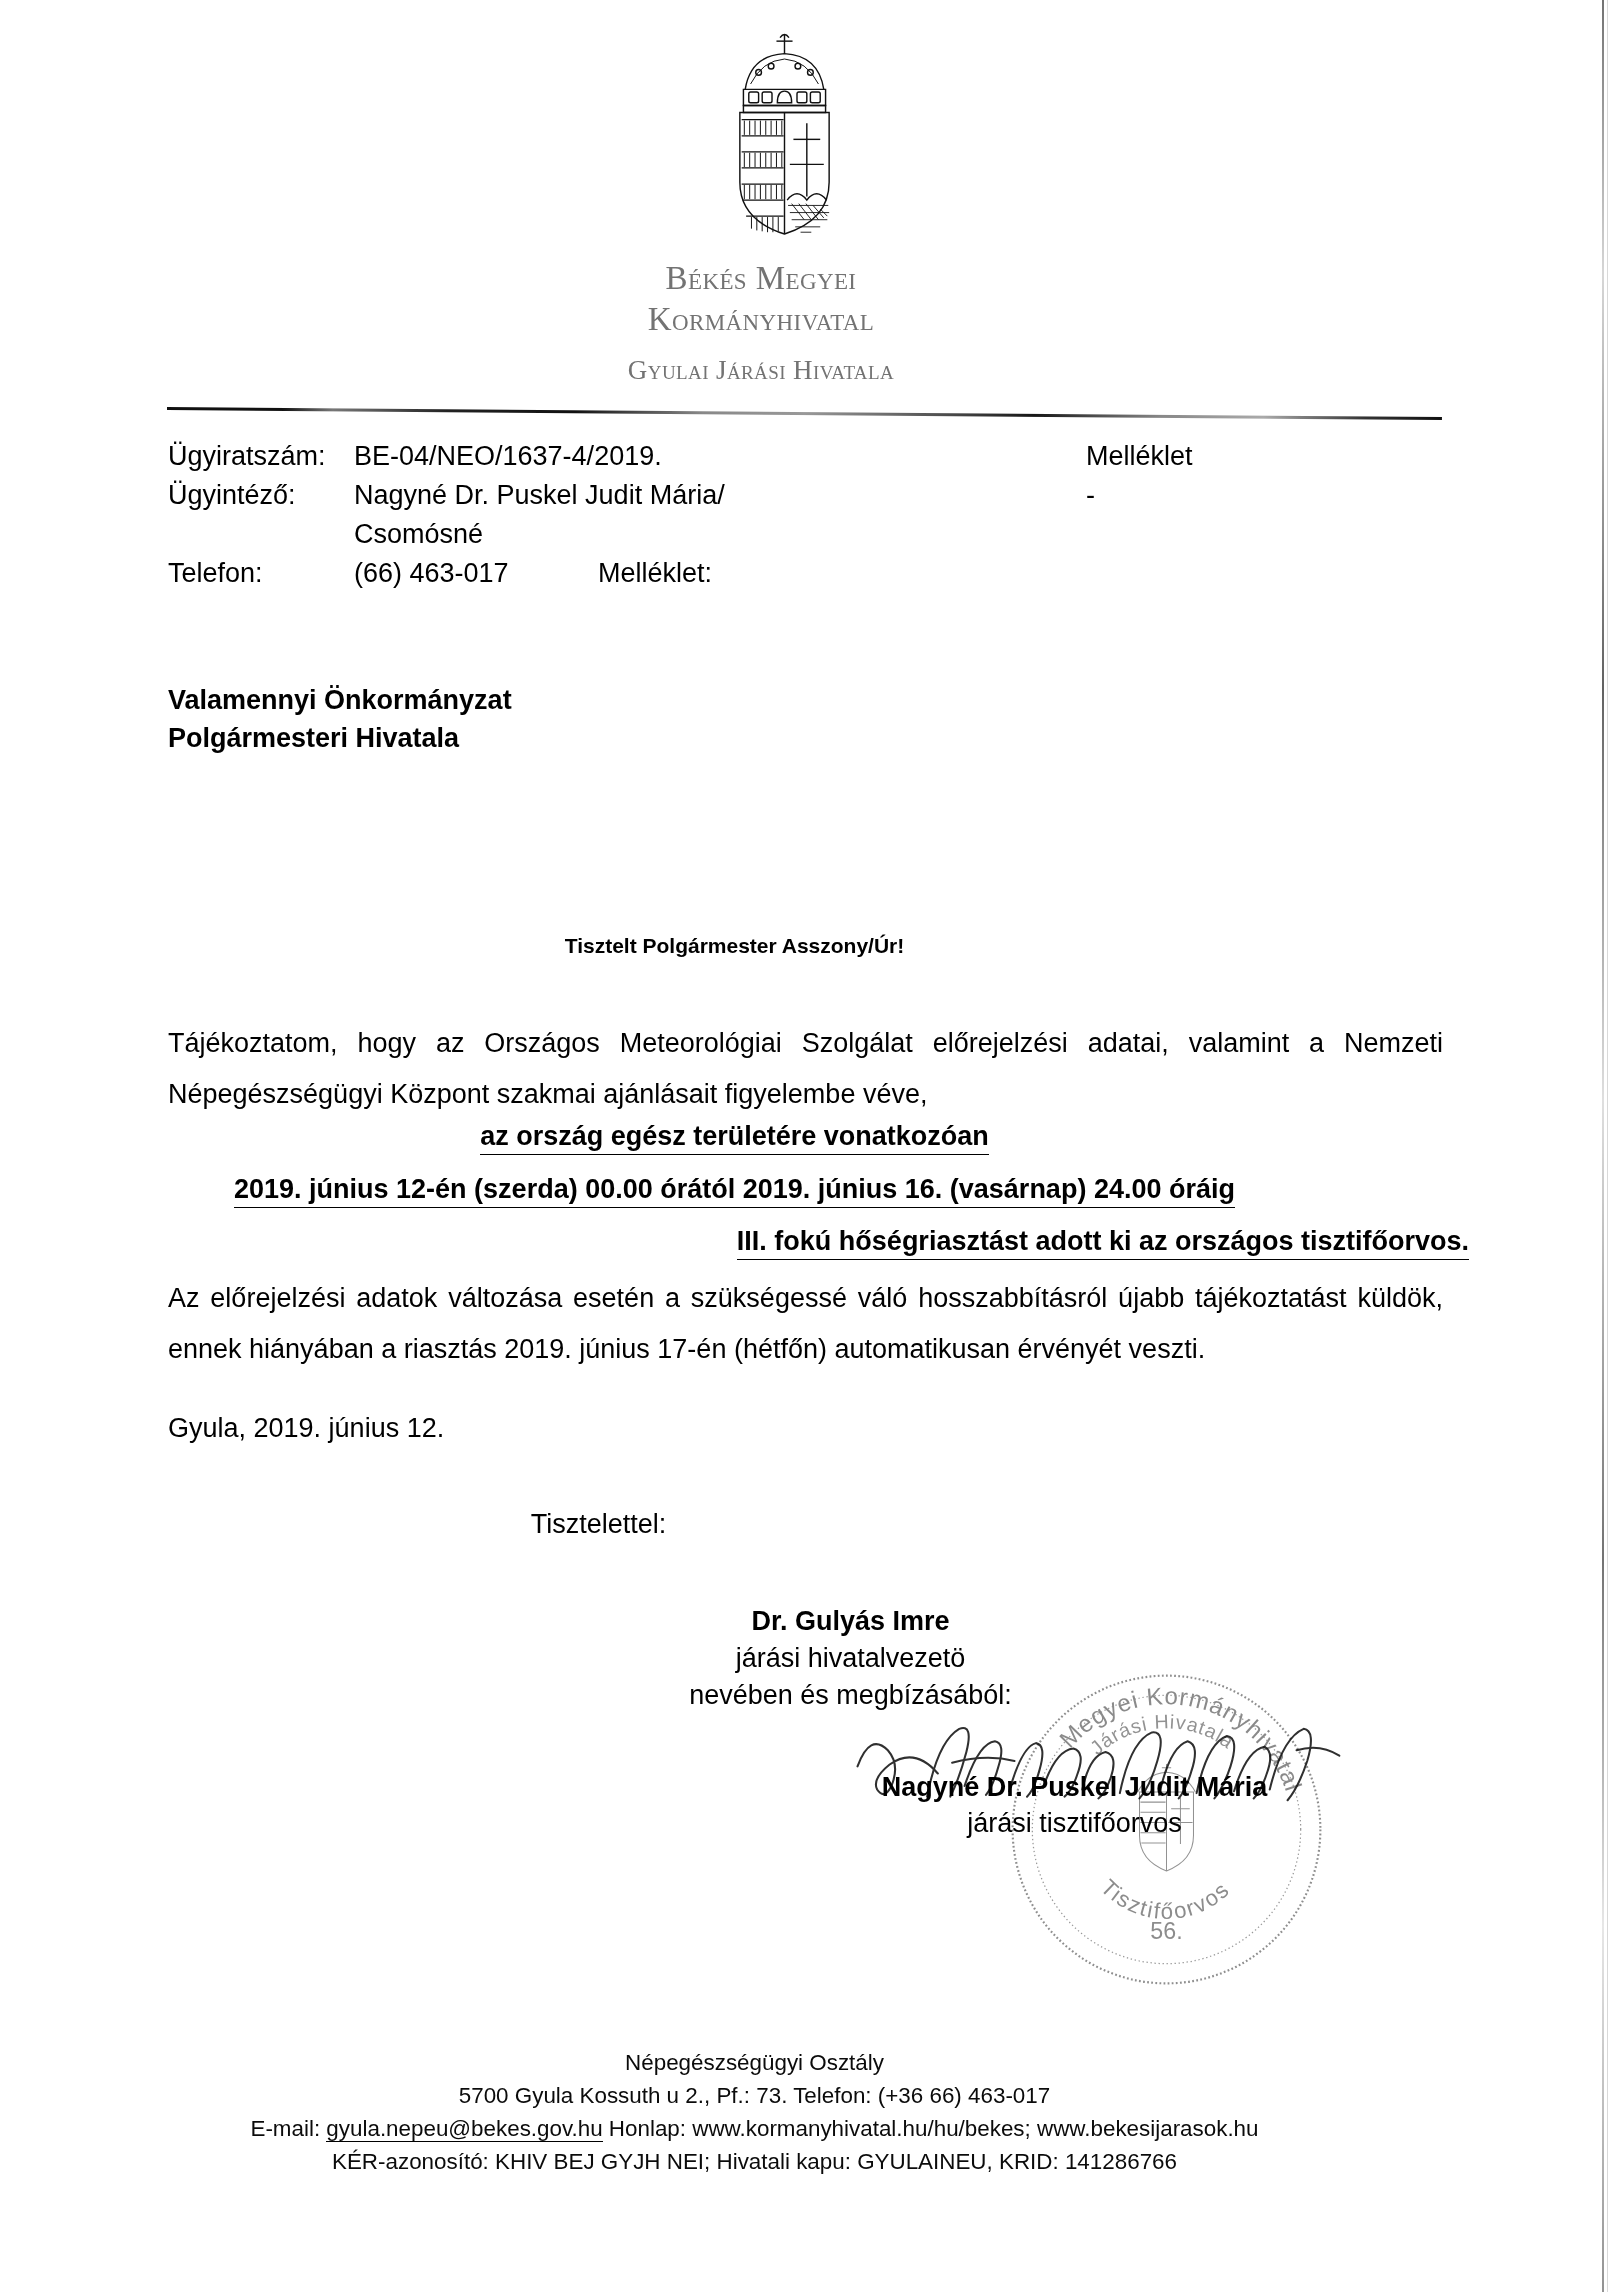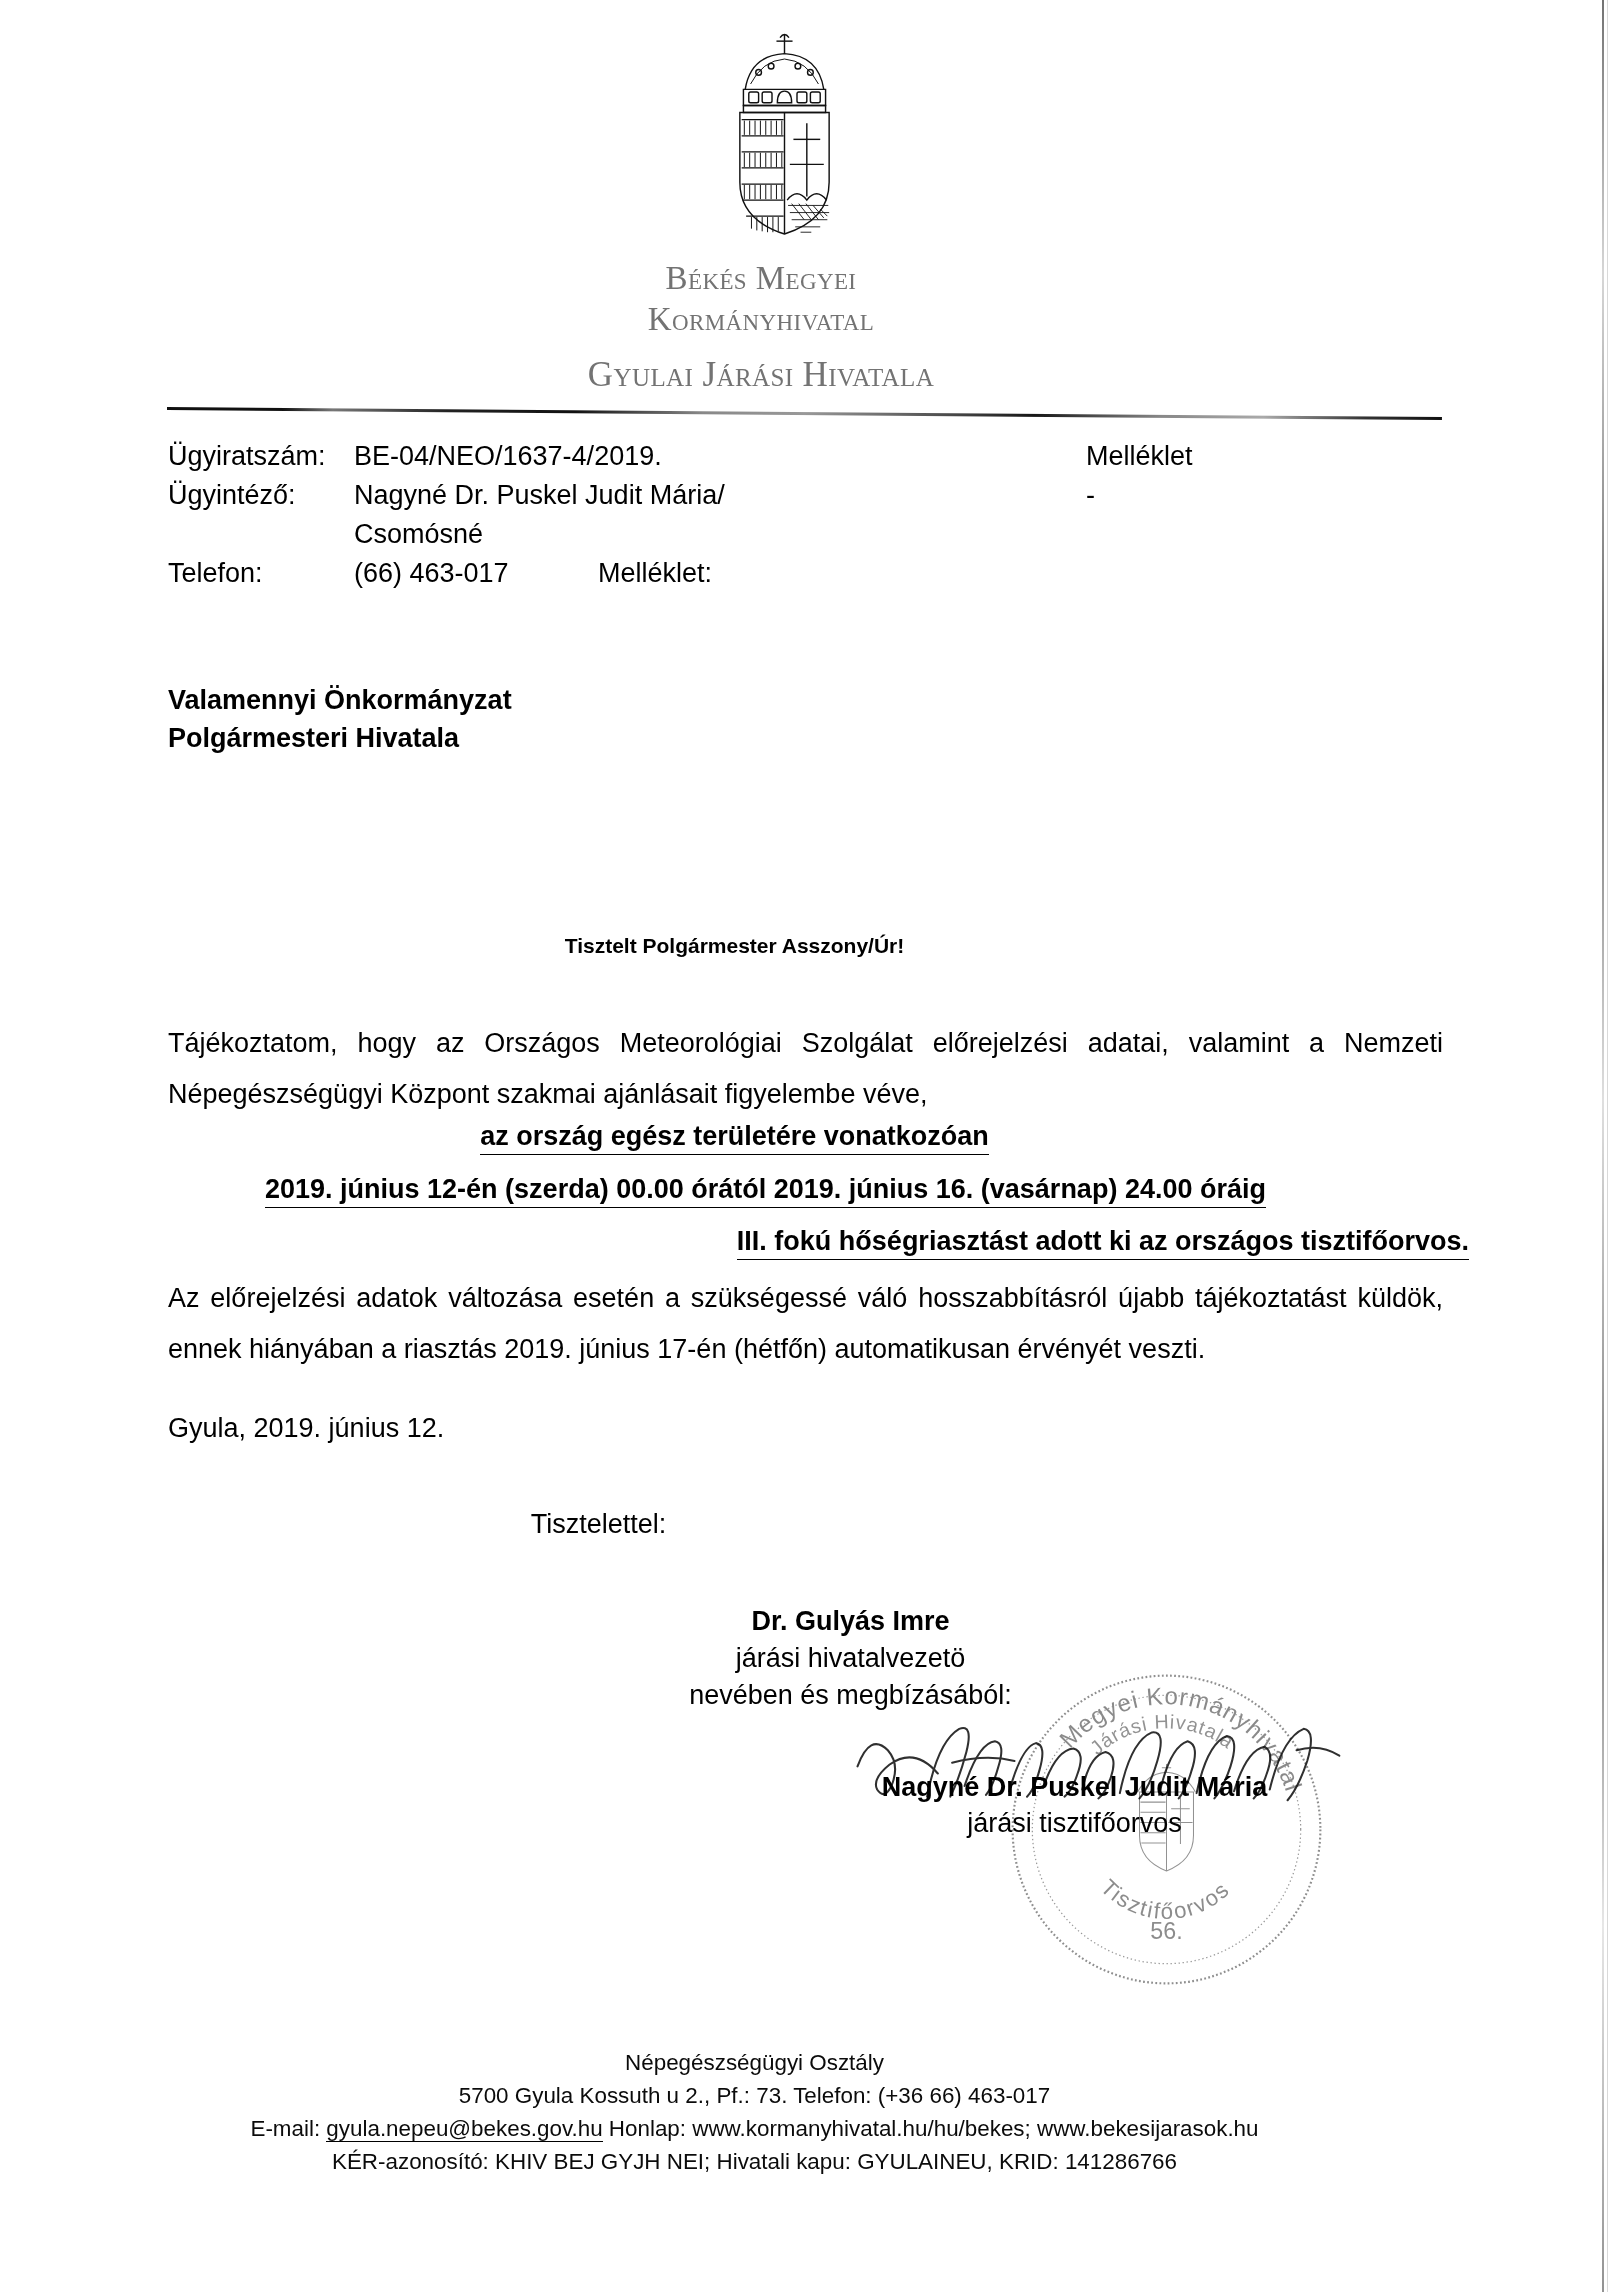--- a/index.html
+++ b/index.html
@@ -72,21 +72,21 @@
     font-size: 33px;
     font-variant: small-caps;
   }
   .org-line2 {
     top: 301px;
     font-size: 33px;
     font-variant: small-caps;
   }
   .org-line3 {
     top: 355px;
-    font-size: 35px;
+    font-size: 27px;
     font-variant: small-caps;
   }
 
   
   .header-rule {
     position: absolute;
     left: 167px;
     top: 407px;
     width: 1275px;
     height: 2.7px;
@@ -154,21 +154,21 @@
     width: 1469px;
     text-align: center;
     font-size: 27px;
     font-weight: bold;
   }
   .emph-line span {
     border-bottom: 1.8px solid #000;
     padding-bottom: 2.7px;
   }
   .emph-1 { top: 1121px; }
-  .emph-2 { top: 1174px; padding-left: 31px; }
+  .emph-2 { top: 1174px; }
   .emph-3 { top: 1226px; text-align: right; }
 
   .place-date {
     position: absolute;
     left: 168px;
     top: 1413px;
     font-size: 27px;
   }
 
   .regards {

